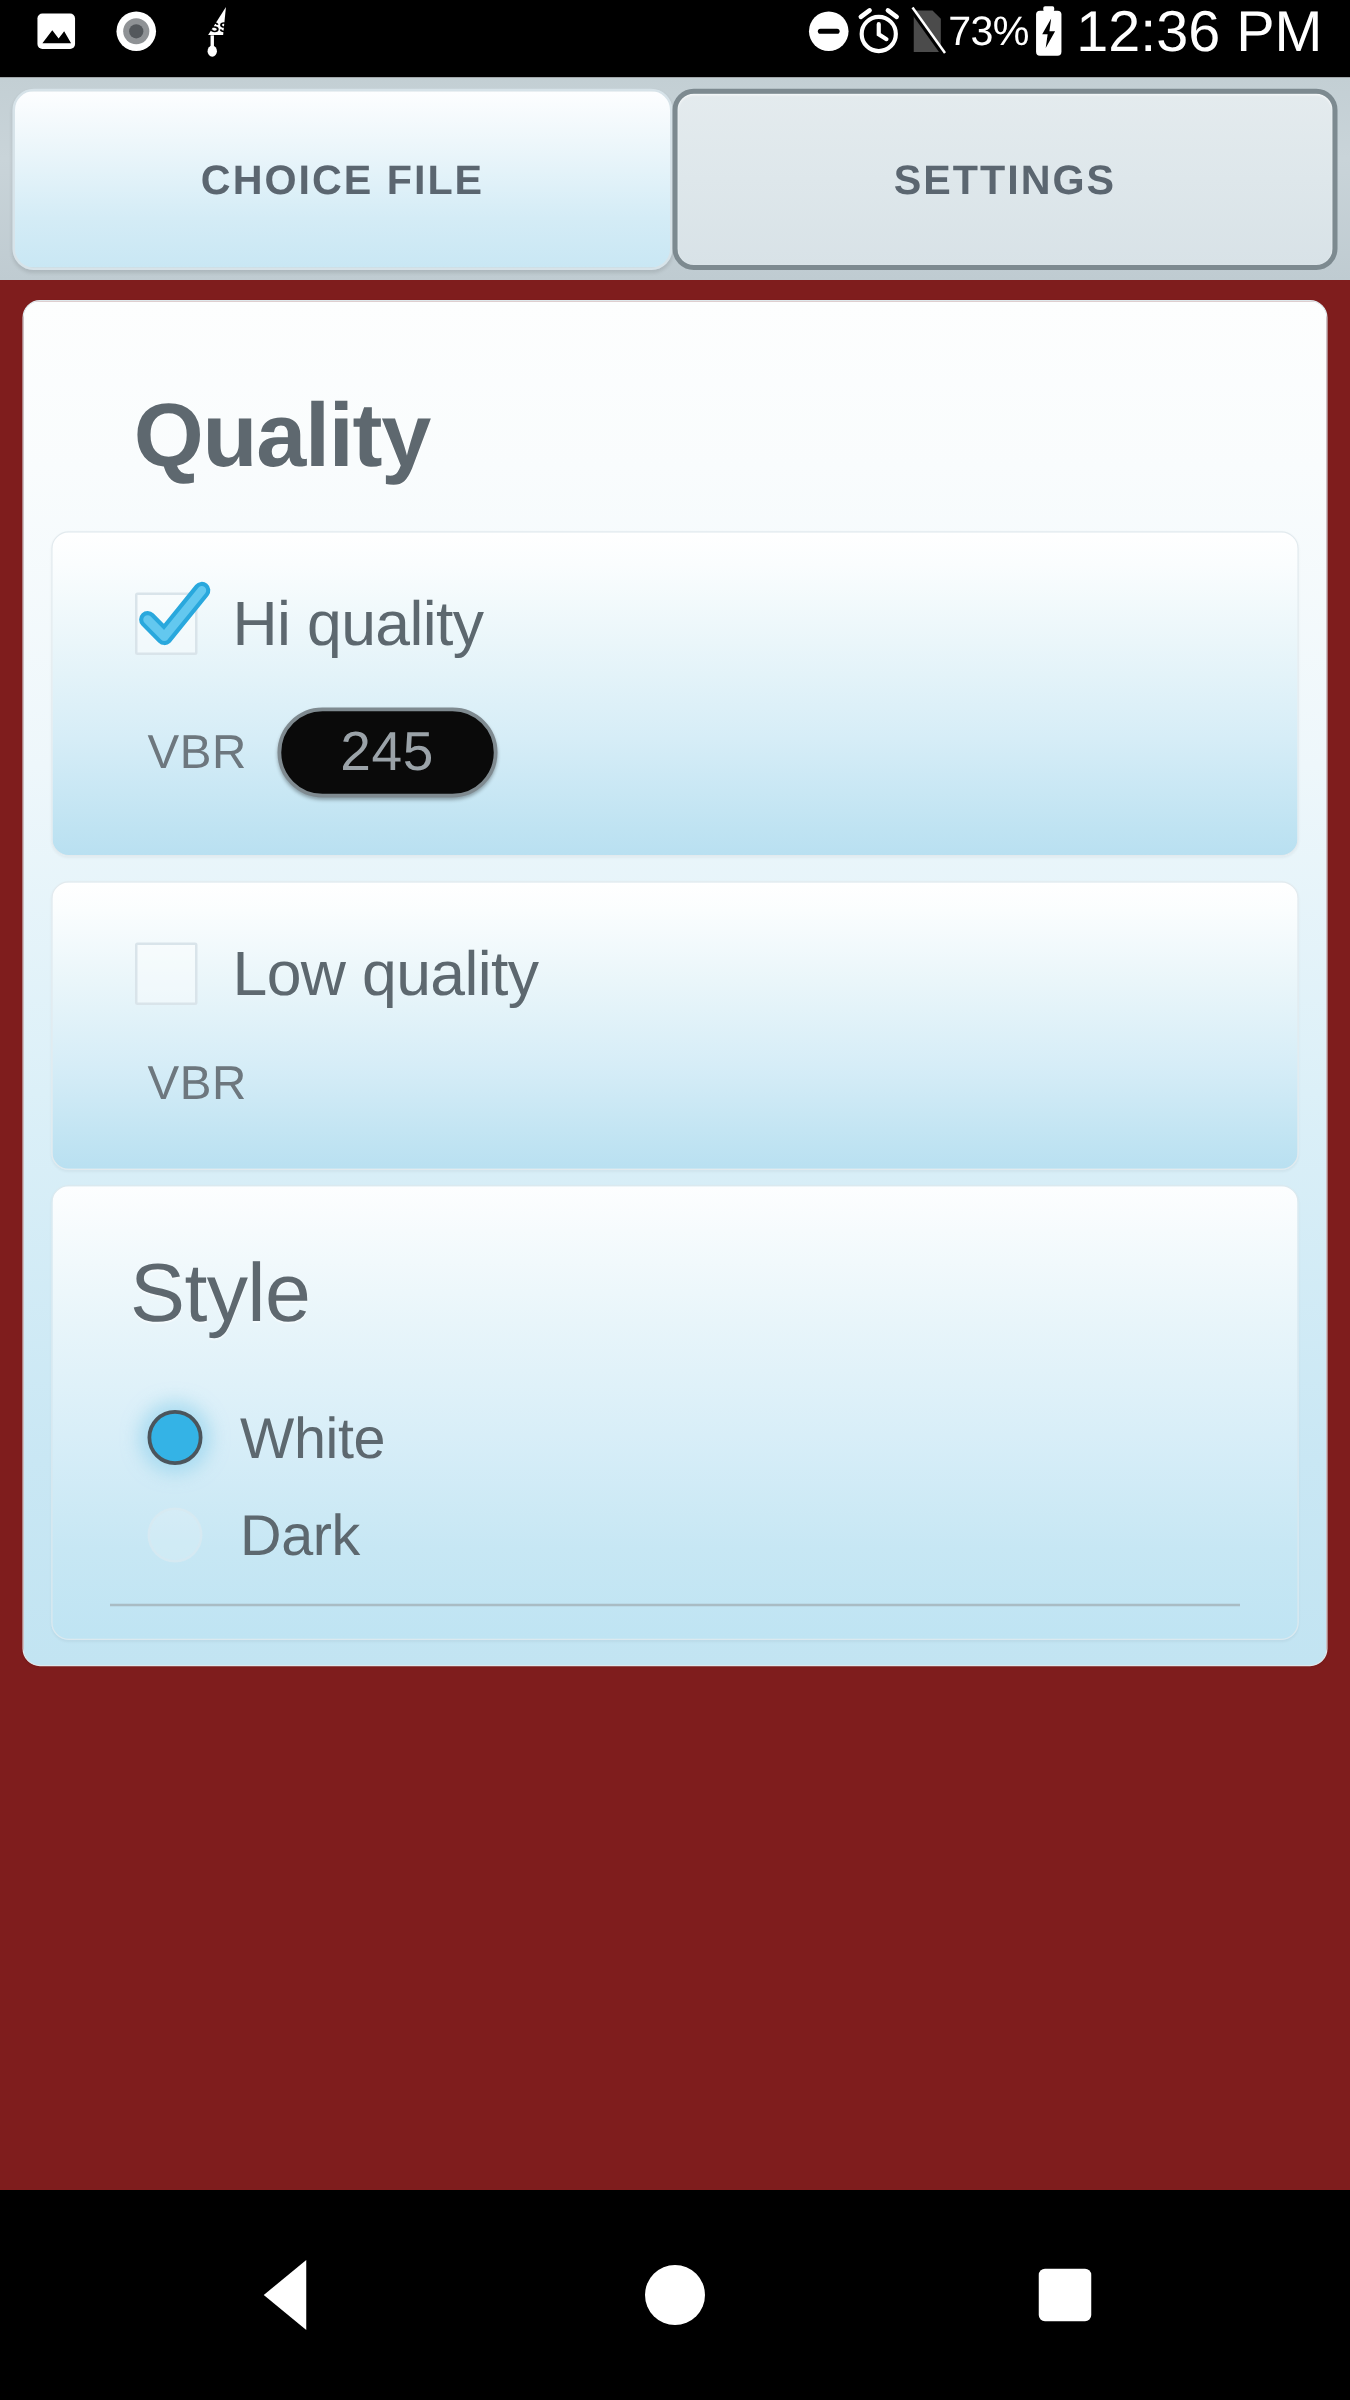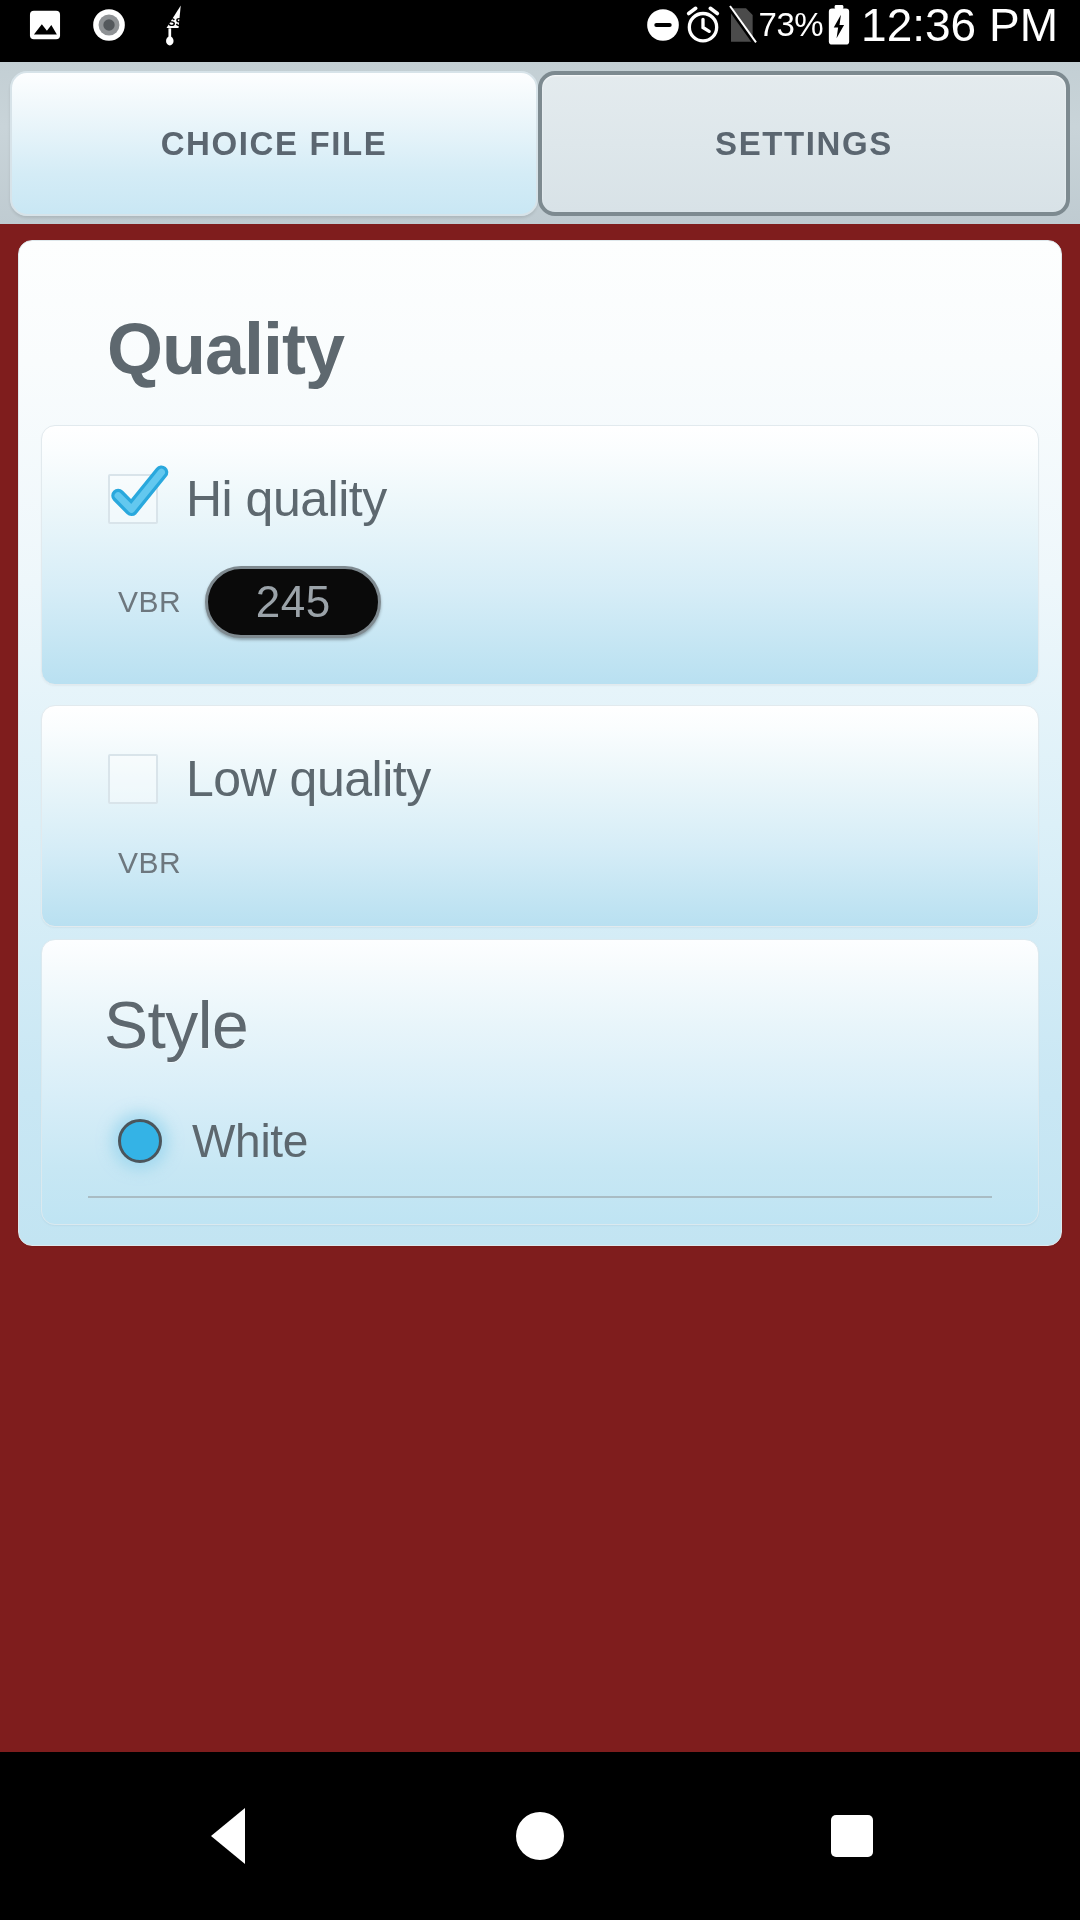--- a/index.html
+++ b/index.html
@@ -187,21 +187,21 @@
     letter-spacing: -0.5px;
     line-height: 1;
   }
 
   .vbr-row {
     display: flex;
     align-items: center;
     margin: 42px 0 0 76px;
   }
   .vbr-label {
-    font-size: 30px;
+    font-size: 38px;
     color: #6d777e;
     letter-spacing: 0.5px;
   }
   .vbr-pill {
     margin-left: 24px;
     min-width: 176px;
     height: 72px;
     border-radius: 38px;
     background: #0a0a0a;
     border: 3px solid #7f8a90;
@@ -420,20 +420,24 @@
           <span class="vbr-label">VBR</span>
         </div>
       </div>
 
       <div class="style-card">
         <div class="style-title">Style</div>
         <div class="radio-row">
           <span class="radio radio--on"></span>
           <span class="radio-label">White</span>
         </div>
+        <div class="radio-row">
+          <span class="radio radio--off"></span>
+          <span class="radio-label">Dark</span>
+        </div>
         <div class="style-divider"></div>
       </div>
 
     </div>
   </div>
 
   <div class="navbar">
     <div class="nav-btn">
       <span class="nav-back"></span>
     </div>

